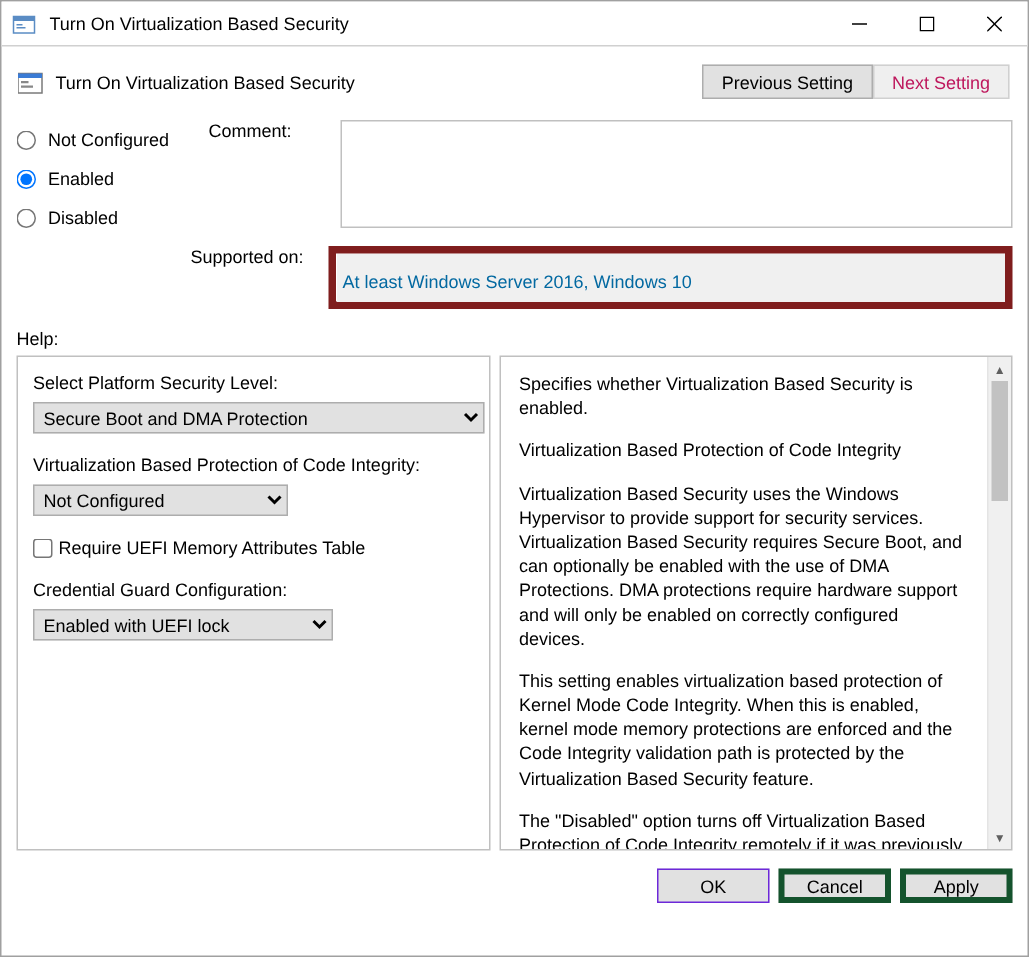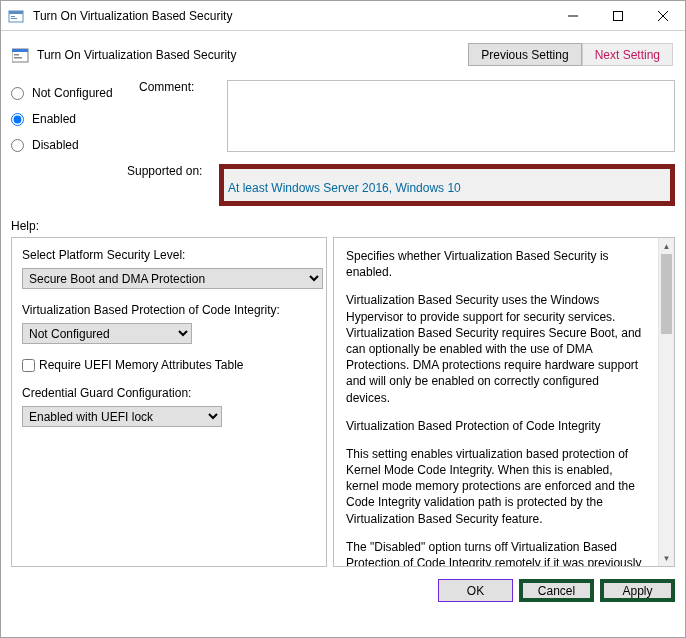--- a/index.html
+++ b/index.html
@@ -279,22 +279,22 @@
       <label>Credential Guard Configuration:</label>
       <select class="sel-sm">
         <option>Enabled with UEFI lock</option>
       </select>
     </div>
   </div>
 
   <div class="help-panel">
     <div class="help-content">
       <p>Specifies whether Virtualization Based Security is enabled.</p>
+      <p>Virtualization Based Protection of Code Integrity</p>
       <p>Virtualization Based Security uses the Windows Hypervisor to provide support for security services. Virtualization Based Security requires Secure Boot, and can optionally be enabled with the use of DMA Protections. DMA protections require hardware support and will only be enabled on correctly configured devices.</p>
-      <p>Virtualization Based Protection of Code Integrity</p>
       <p>This setting enables virtualization based protection of Kernel Mode Code Integrity. When this is enabled, kernel mode memory protections are enforced and the Code Integrity validation path is protected by the Virtualization Based Security feature.</p>
       <p>The "Disabled" option turns off Virtualization Based Protection of Code Integrity remotely if it was previously turned on with the "Enabled without lock" option.</p>
     </div>
     <div class="help-scroll">
       <div class="arrow">▲</div>
       <div class="thumb"></div>
       <div class="arrow" style="position:absolute;bottom:0;left:0;right:0;">▼</div>
     </div>
   </div>
 </div>

